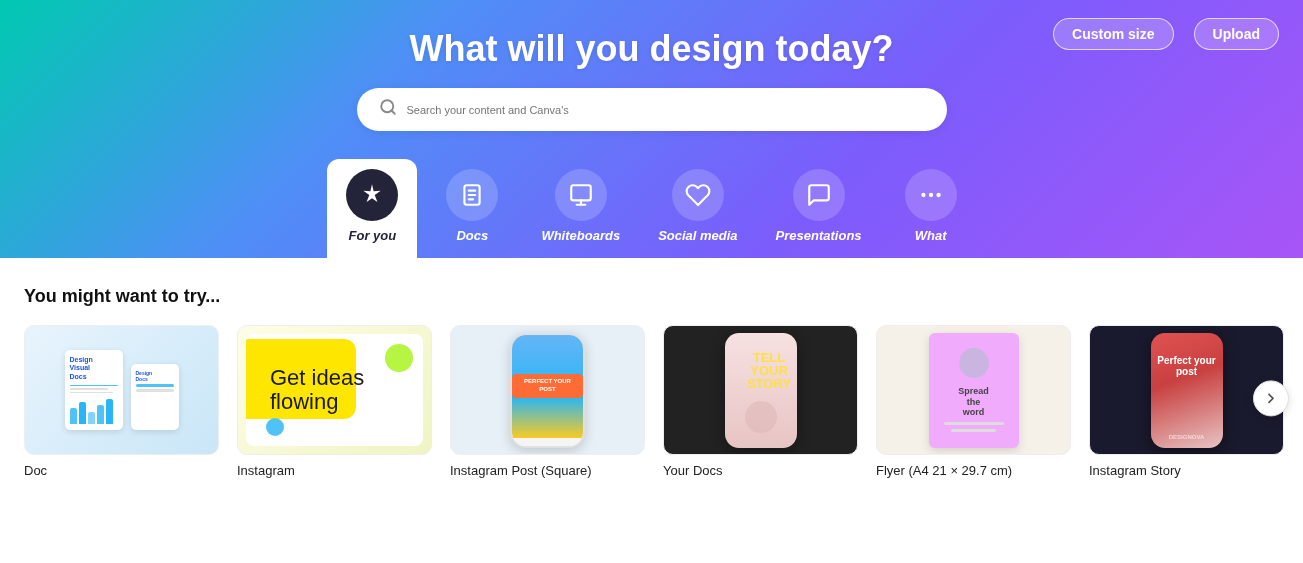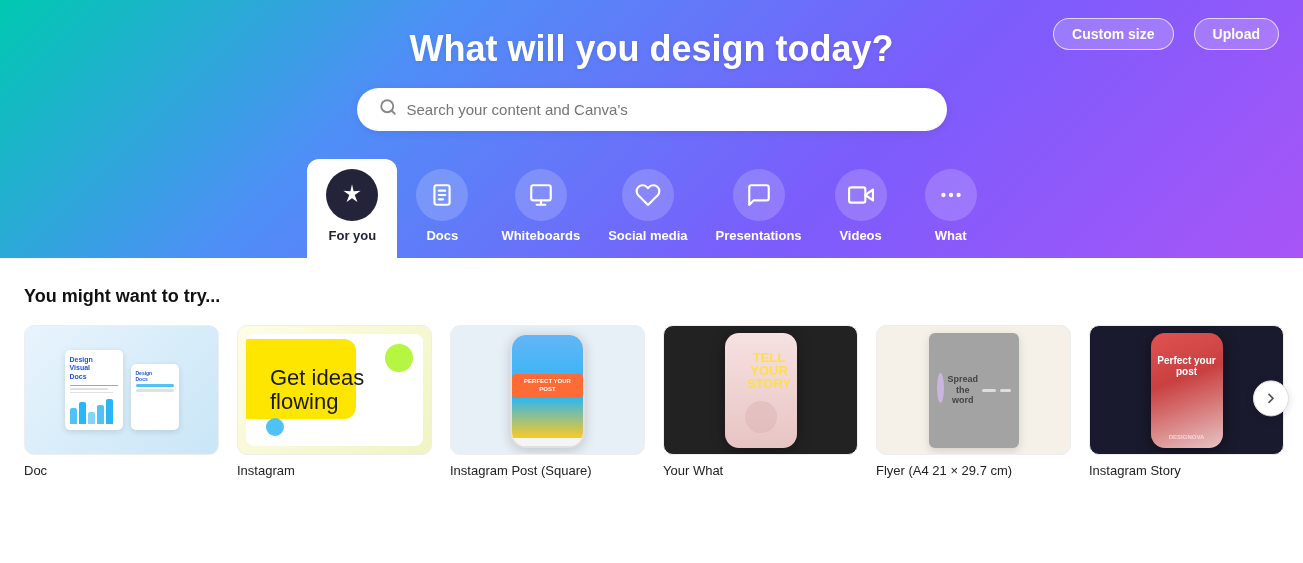--- a/index.html
+++ b/index.html
@@ -54,32 +54,33 @@
 
     .search-icon-wrap {
       margin-right: 10px;
       color: #888;
       font-size: 18px;
     }
 
     .search-bar input {
       border: none;
       outline: none;
-      font-size: 15px;
+      font-size: 11px;
       color: #0369a1;
       width: 100%;
       background: transparent;
     }
 
     
     .nav-icons {
       display: flex;
       justify-content: center;
-      gap: 0;
+      gap: 10px;
       padding-bottom: 0;
+      font-style: italic;
     }
 
     .nav-item {
       display: flex;
       flex-direction: column;
       align-items: center;
       cursor: pointer;
       padding: 10px 14px 12px 14px;
       border-radius: 12px 12px 0 0;
       transition: background 0.15s;
@@ -339,27 +340,27 @@
     }
 
     
     .thumb-flyer {
       background: #f5f0e8;
       display: flex;
       align-items: center;
       justify-content: center;
     }
     .flyer-card {
-      background: #a3a3a3;
+      background: #f0abfc;
       border-radius: 6px;
       width: 90px;
       height: 115px;
       box-shadow: 0 3px 10px rgba(0,0,0,0.13);
       display: flex;
-      flex-direction: row;
+      flex-direction: column;
       align-items: center;
       justify-content: center;
       padding: 8px;
       gap: 4px;
     }
     .flyer-circle {
       width: 30px;
       height: 30px;
       border-radius: 50%;
       background: #c9b5e0;
@@ -508,29 +509,20 @@
 
     <div class="nav-item">
       <div class="nav-icon-circle">
         <svg width="26" height="26" viewBox="0 0 24 24" fill="none" stroke="#fff" stroke-width="2" stroke-linecap="round" stroke-linejoin="round">
           <path d="M21 15a2 2 0 0 1-2 2H7l-4 4V5a2 2 0 0 1 2-2h14a2 2 0 0 1 2 2z"></path>
         </svg>
       </div>
       <span class="nav-label">Presentations</span>
     </div>
 
-    <div class="nav-item">
-      <div class="nav-icon-circle">
-        <svg width="26" height="26" viewBox="0 0 24 24" fill="none" stroke="#fff" stroke-width="2" stroke-linecap="round" stroke-linejoin="round">
-          <polygon points="23 7 16 12 23 17 23 7"></polygon>
-            <rect x="1" y="5" width="15" height="14" rx="2"></rect>
-        </svg>
-      </div>
-      <span class="nav-label">Videos</span>
-    </div>
 
 
     <div class="nav-item">
       <div class="nav-icon-circle">
         <svg width="26" height="26" viewBox="0 0 24 24" fill="white">
           <circle cx="5" cy="12" r="2"></circle>
             <circle cx="12" cy="12" r="2"></circle>
             <circle cx="19" cy="12" r="2"></circle>
         </svg>
       </div>
@@ -594,21 +586,21 @@
 
     <div class="card">
       <div class="card-thumb thumb-story">
         <div class="story-phone">
           <div class="story-bg"></div>
           <div class="story-text">TELL YOUR STORY</div>
 
           <div style="position:absolute; bottom:15px; left:50%; transform:translateX(-50%); width:32px; height:32px; border-radius:50%; background:rgba(220,180,180,0.5); z-index:2;"></div>
         </div>
       </div>
-      <span class="card-label">Your What</span>
+      <span class="card-label">Your Docs</span>
     </div>
 
     <div class="card">
       <div class="card-thumb thumb-flyer">
         <div class="flyer-card">
           <div class="flyer-circle"></div>
           <div class="flyer-title">Spread<br>the<br>word</div>
           <div class="flyer-bar"></div>
           <div class="flyer-bar" style="width:45px;"></div>
         </div>

